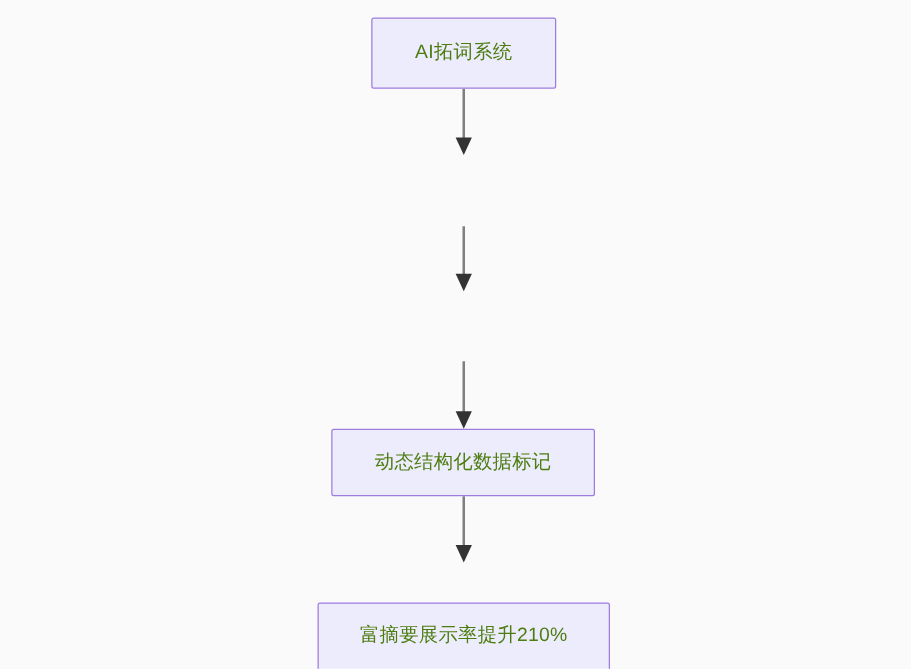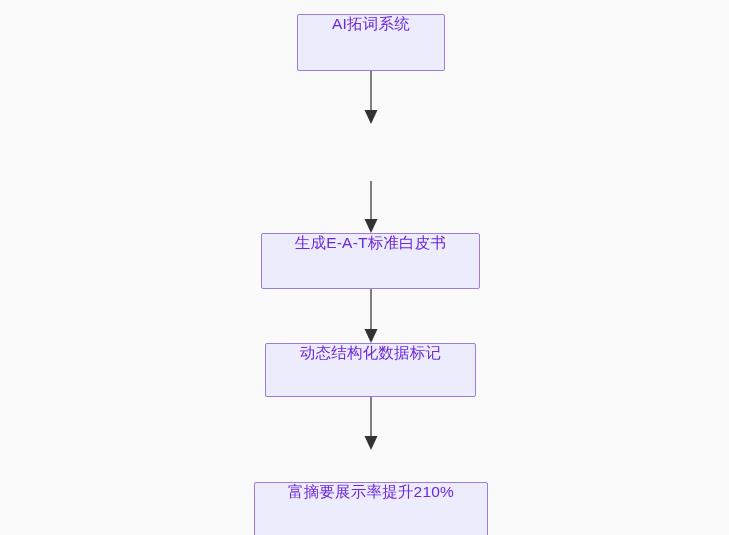--- a/index.html
+++ b/index.html
@@ -18,22 +18,23 @@
     width: 729px;
     height: 535px;
   }
   .node {
     position: absolute;
     box-sizing: border-box;
     background: #ececfd;
     border: 1.6px solid #9e7bdf;
     border-radius: 2px;
     display: flex;
+    align-items: center;
     justify-content: center;
-    color: #6d28d9;
+    color: #4d7c0f;
     font-size: 15.5px;
     line-height: 1.2;
     letter-spacing: 0.2px;
     white-space: nowrap;
   }
   .node-label {
     pointer-events: none;
   }
   .edge-layer {
     position: absolute;
@@ -73,23 +74,20 @@
       <line class="edge-path" x1="371" y1="397" x2="371" y2="443"></line>
       <polygon class="edge-head" points="371,450 364.5,436 377.5,436"></polygon>
     </g>
   </svg>
 
   <div class="node" style="left:297px; top:14px; width:148px; height:57px;">
     <span class="node-label">AI拓词系统</span>
   </div>
 
 
-  <div class="node" style="left:261px; top:233px; width:219px; height:56px;">
-    <span class="node-label">生成E-A-T标准白皮书</span>
-  </div>
 
   <div class="node" style="left:265px; top:343px; width:211px; height:54px;">
     <span class="node-label">动态结构化数据标记</span>
   </div>
 
   <div class="node" style="left:254px; top:450px; width:234px; height:55px;margin-top:32px;">
     <span class="node-label">富摘要展示率提升210%</span>
   </div>
 
 </div>

